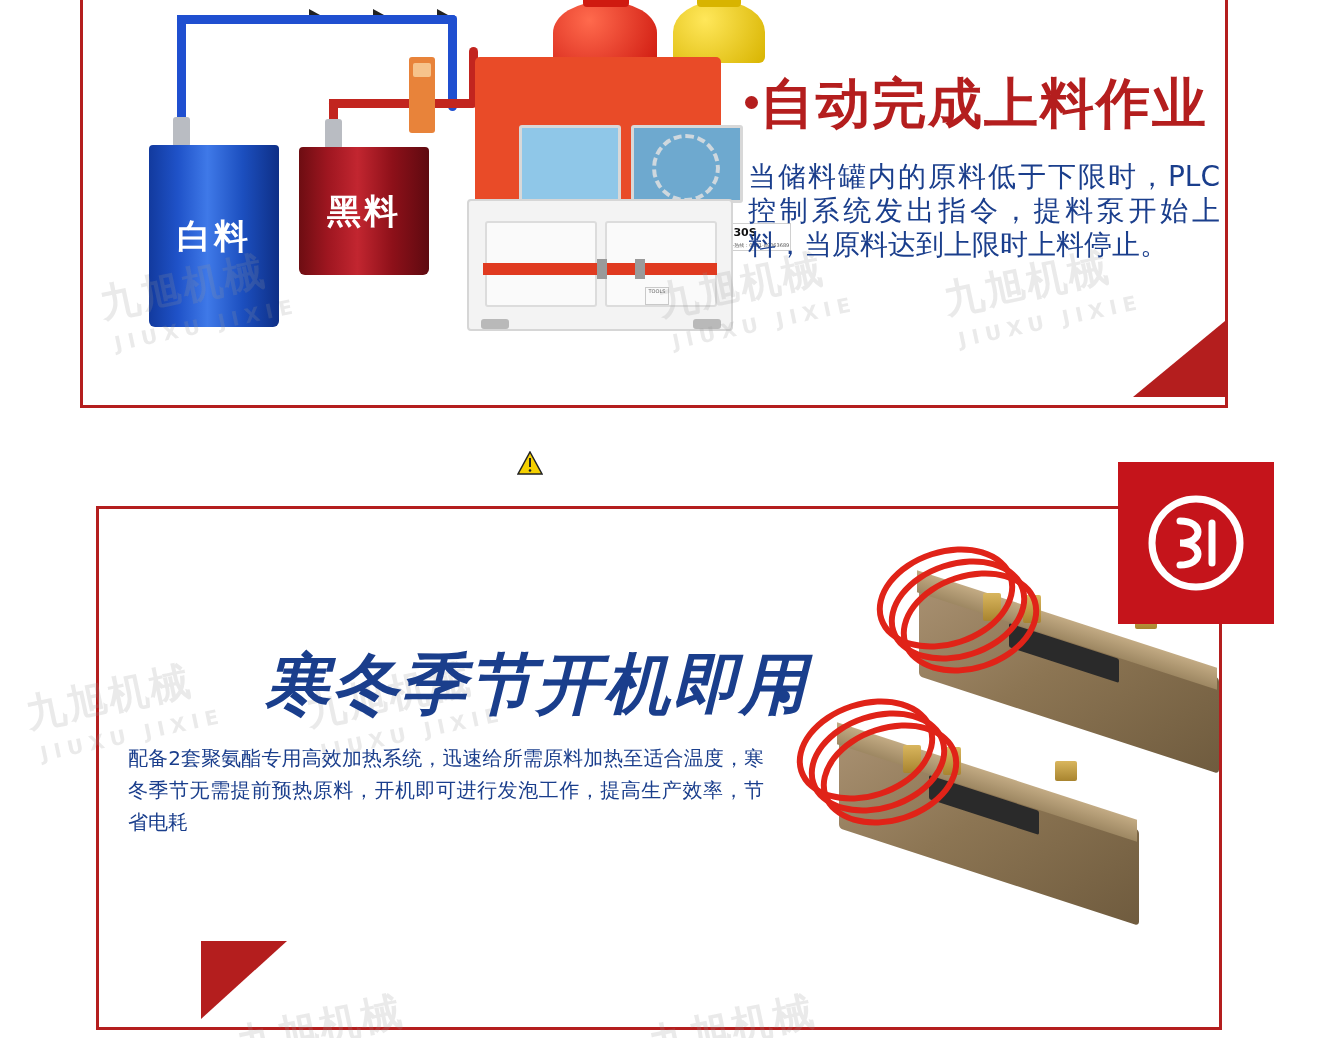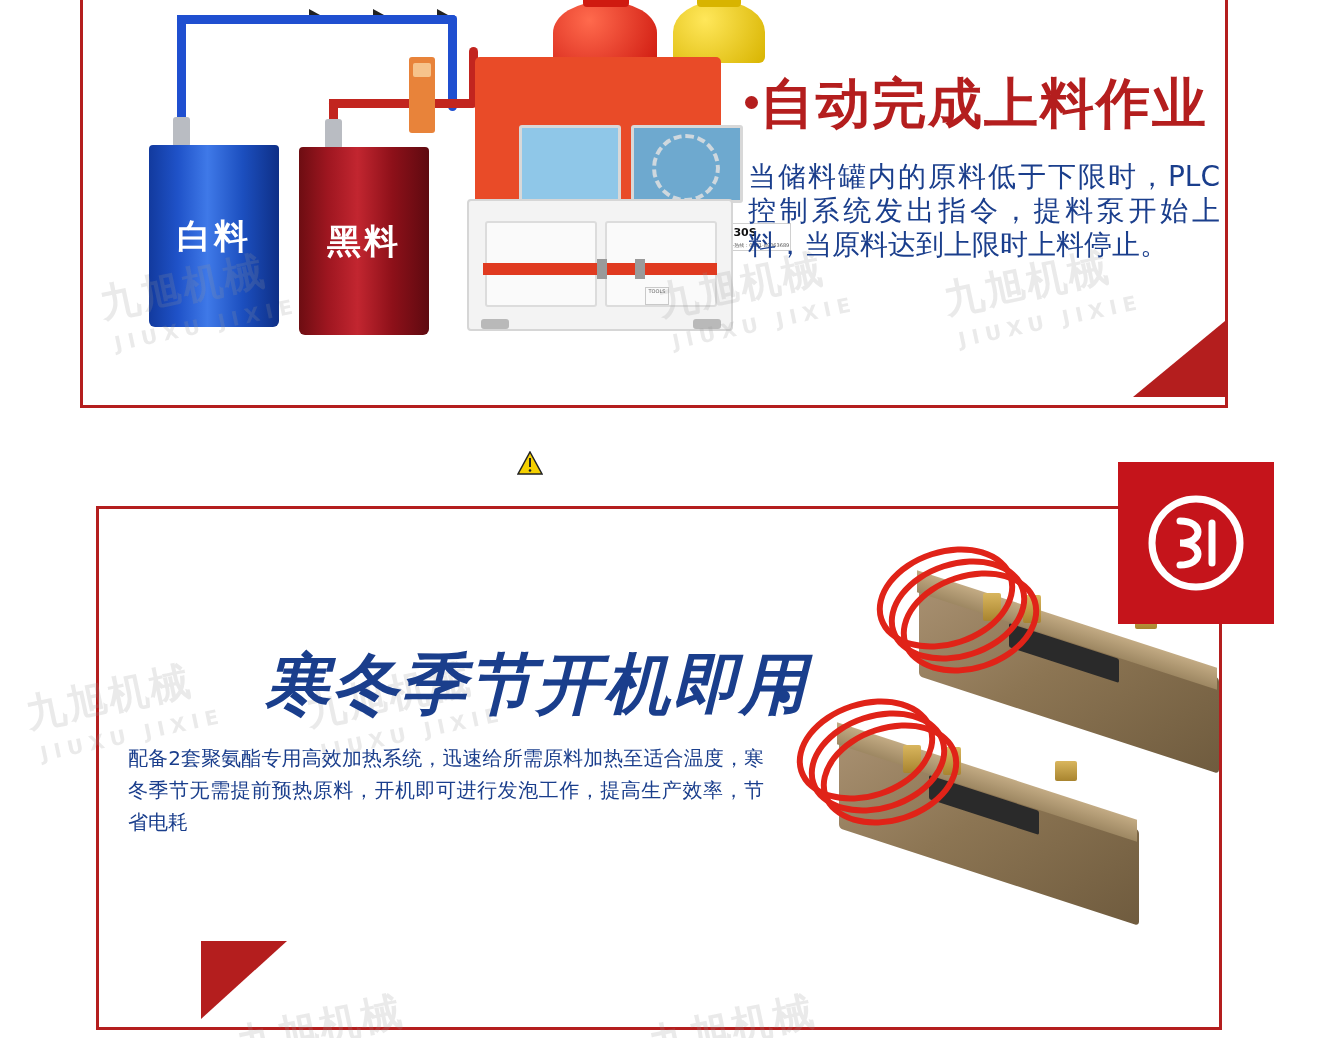--- a/index.html
+++ b/index.html
@@ -24,21 +24,21 @@
   #sec1-body p{margin:0 0 2px 0;}
   #sec1-body p.indent{text-indent:2em;}
   #sec1-tri{right:0px;bottom:8px;border-left:92px solid transparent;border-bottom:76px solid #b41e1e;}
 
   
   .barrel{position:absolute;border-radius:4px 4px 6px 6px;}
   .barrel .lbl{position:absolute;left:0;right:0;top:50%;margin-top:-22px;text-align:center;color:#fff;
                font-size:34px;font-weight:bold;letter-spacing:3px;}
   #barrel-white{left:66px;top:146px;width:130px;height:182px;
       background:linear-gradient(90deg,#123a9e 0%,#1f52c8 22%,#3f79e8 45%,#1c4fbf 72%,#0e2f86 100%);}
-  #barrel-black{left:216px;top:148px;width:130px;height:188px;
+  #barrel-black{left:216px;top:148px;width:130px;height:128px;
       background:linear-gradient(90deg,#6d0d12 0%,#9e1620 22%,#c22630 45%,#8d1019 72%,#5e0a10 100%);}
 
   
   .pipe{position:absolute;background:#1f4fd0;}
   .pipe.red{background:#c2251f;}
   .arrow{position:absolute;width:0;height:0;border-top:6px solid transparent;border-bottom:6px solid transparent;border-left:11px solid #222;}
   .arrow-line{position:absolute;height:2px;background:#222;}
 
   
   #machine{position:absolute;left:364px;top:0px;width:306px;height:350px;}

